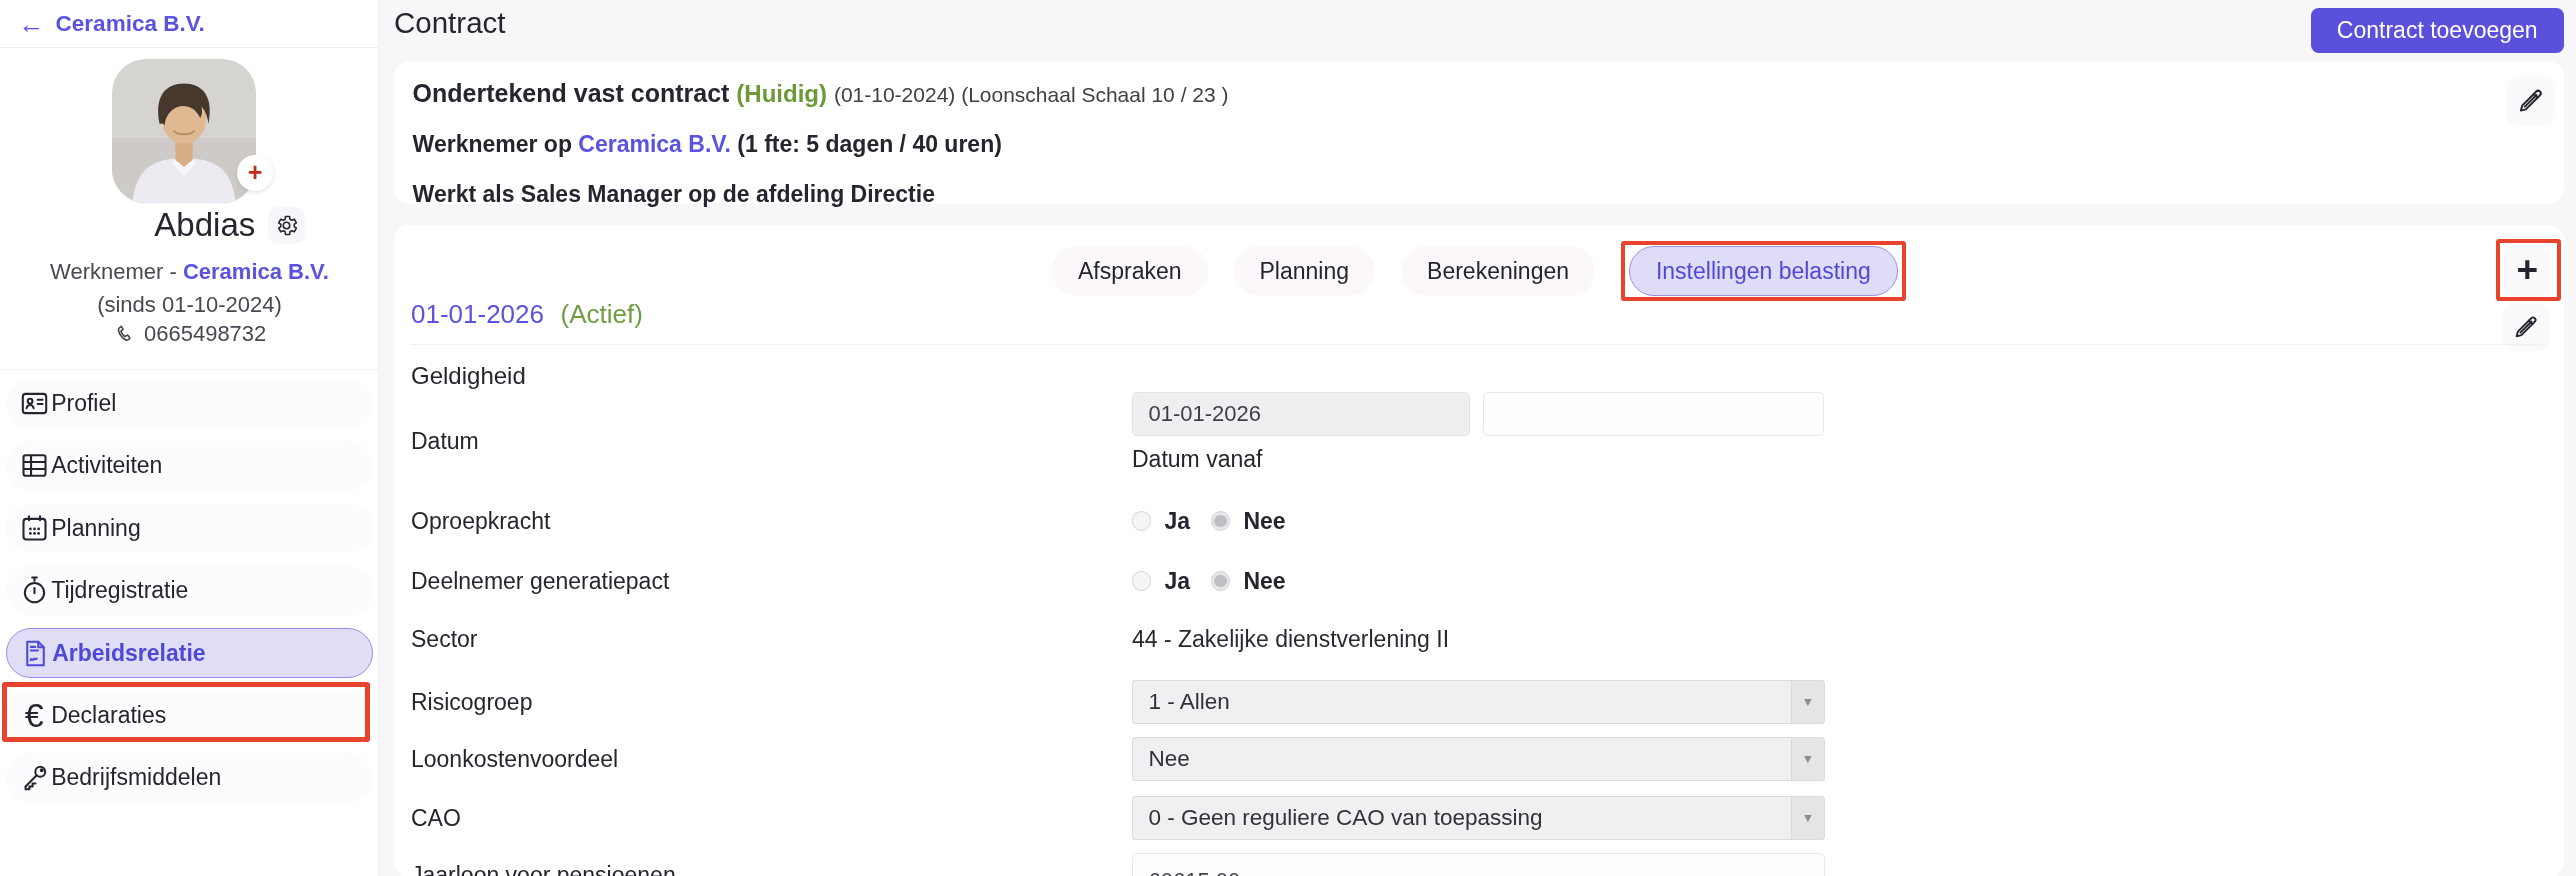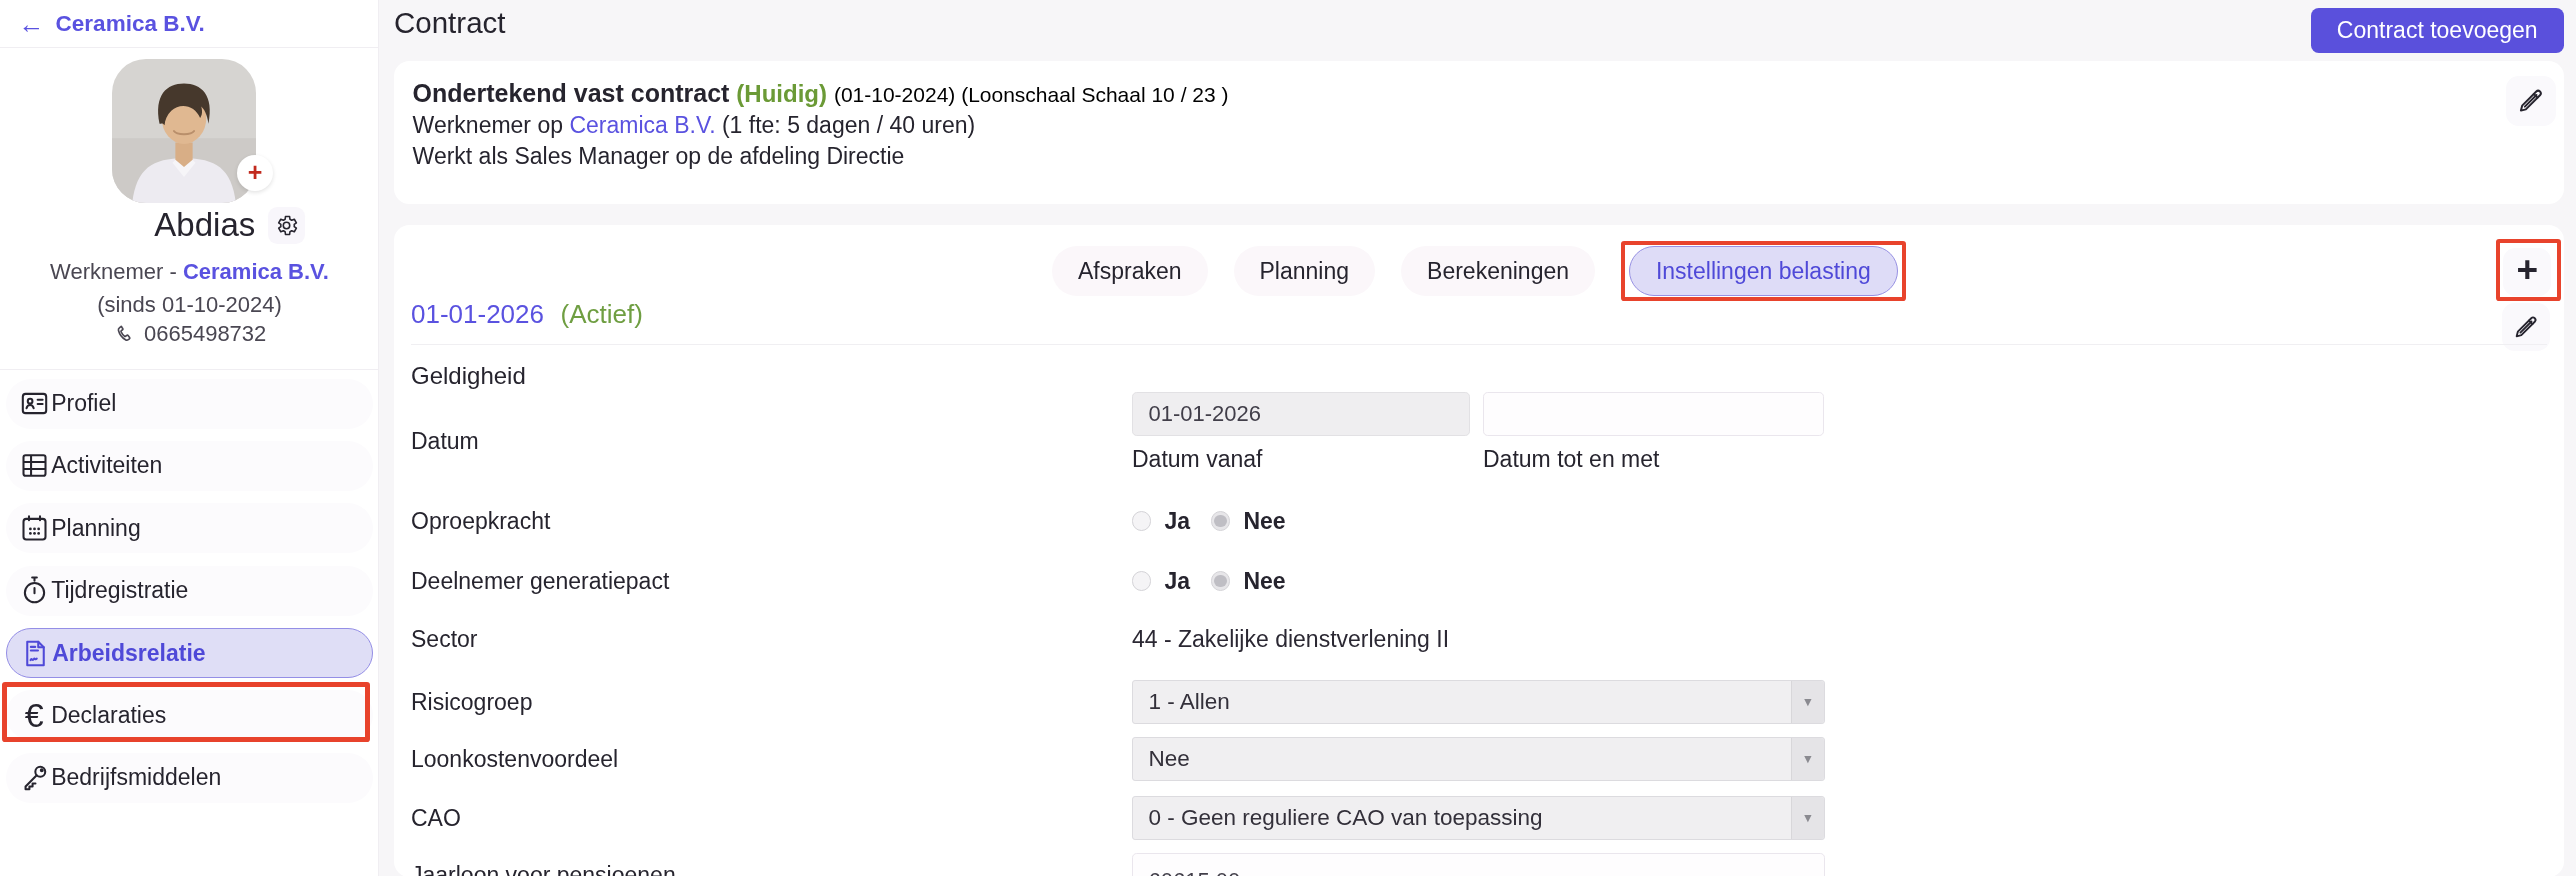--- a/index.html
+++ b/index.html
@@ -43,22 +43,22 @@
   .annotation-sidebar { left:1.6px; top:682px; width:368px; height:60px; }
 
   
   .page-title { position:absolute; left:394px; top:6.2px; font-size:29.5px; font-weight:500; color:#26242e; }
   .add-contract-btn { position:absolute; right:12.4px; top:7.8px; height:45px; padding:0 26px; background:#5a50dc; border:none; border-radius:7.8px; color:#ffffff; font-size:23px; font-weight:500; font-family:inherit; cursor:pointer; }
 
   .card { position:absolute; left:394px; right:12.4px; background:#ffffff; border-radius:15.5px; }
   .card1 { top:61px; height:143px; padding:17px 78px 0 18.6px; }
   .sum-line1 { font-size:25px; font-weight:600; line-height:31px; }
   .sum-status { color:#6b9a36; font-weight:700; font-size:24px; }
-  .sum-meta { color:#000000; font-weight:400; font-size:21px; }
-  .sum-line2, .sum-line3 { font-size:23px; font-weight:400; line-height:29.5px; margin-top:1px; }
+  .sum-meta { color:#404040; font-weight:400; font-size:21px; }
+  .sum-line2, .sum-line3 { font-size:23px; font-weight:700; line-height:29.5px; margin-top:20px; }
   .sum-line2 .company-link { color:#5a52e0; cursor:pointer; }
 
   .icon-chip { width:50px; height:50px; border-radius:12.4px; background:#faf9fc; display:flex; align-items:center; justify-content:center; cursor:pointer; }
   .pencil1 { position:absolute; right:7.8px; top:14.7px; }
 
   .card2 { top:225px; height:652px; overflow:hidden; }
   .tabs-row { position:absolute; left:0; right:0; top:16.3px; display:flex; justify-content:center; align-items:center; gap:26px;text-align:center; }
   .tab { height:50px; border-radius:25px; background:#fbf7fa; display:flex; align-items:center; padding:0 26px; font-size:23px; font-weight:500; color:#26242e; cursor:pointer; }
   .tab.active { background:#dedcf7; color:#4f49d8; border:1.6px solid #9791e3; }
   .annotation-tab { position:relative; border:4.7px solid #e8432c; border-radius:3.1px; padding:0.8px 3.9px; }
@@ -290,21 +290,20 @@
   <div class="form-row row-datum">
     <div class="row-label" style="padding-top:36px;">Datum</div>
     <div class="row-control">
       <div class="date-cols">
         <div class="date-col">
           <input class="date-input date-from" readonly="" value="01-01-2026" style="">
           <span class="date-sub">Datum vanaf</span>
         </div>
         <div class="date-col">
           <input class="date-input date-to" value="" style="">
-          <span class="date-sub">Datum tot en met</span>
         </div>
       </div>
     </div>
   </div>
 
   <div class="form-row row-oproep">
     <div class="row-label">Oproepkracht</div>
     <div class="row-control">
       <div class="radio-group">
         <span class="radio-pair">

